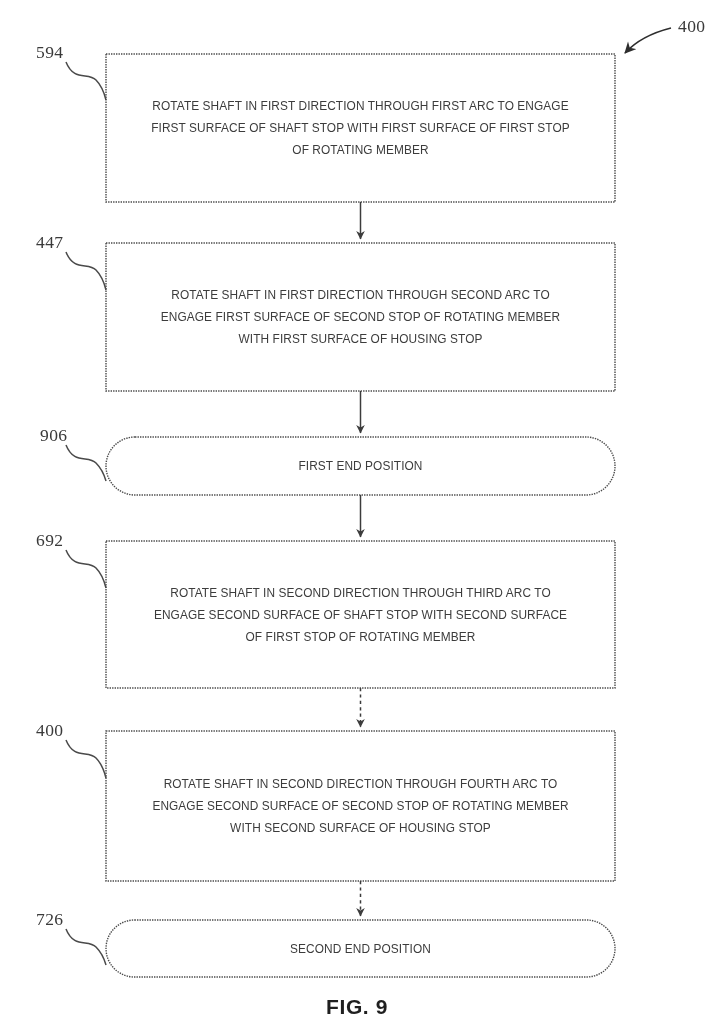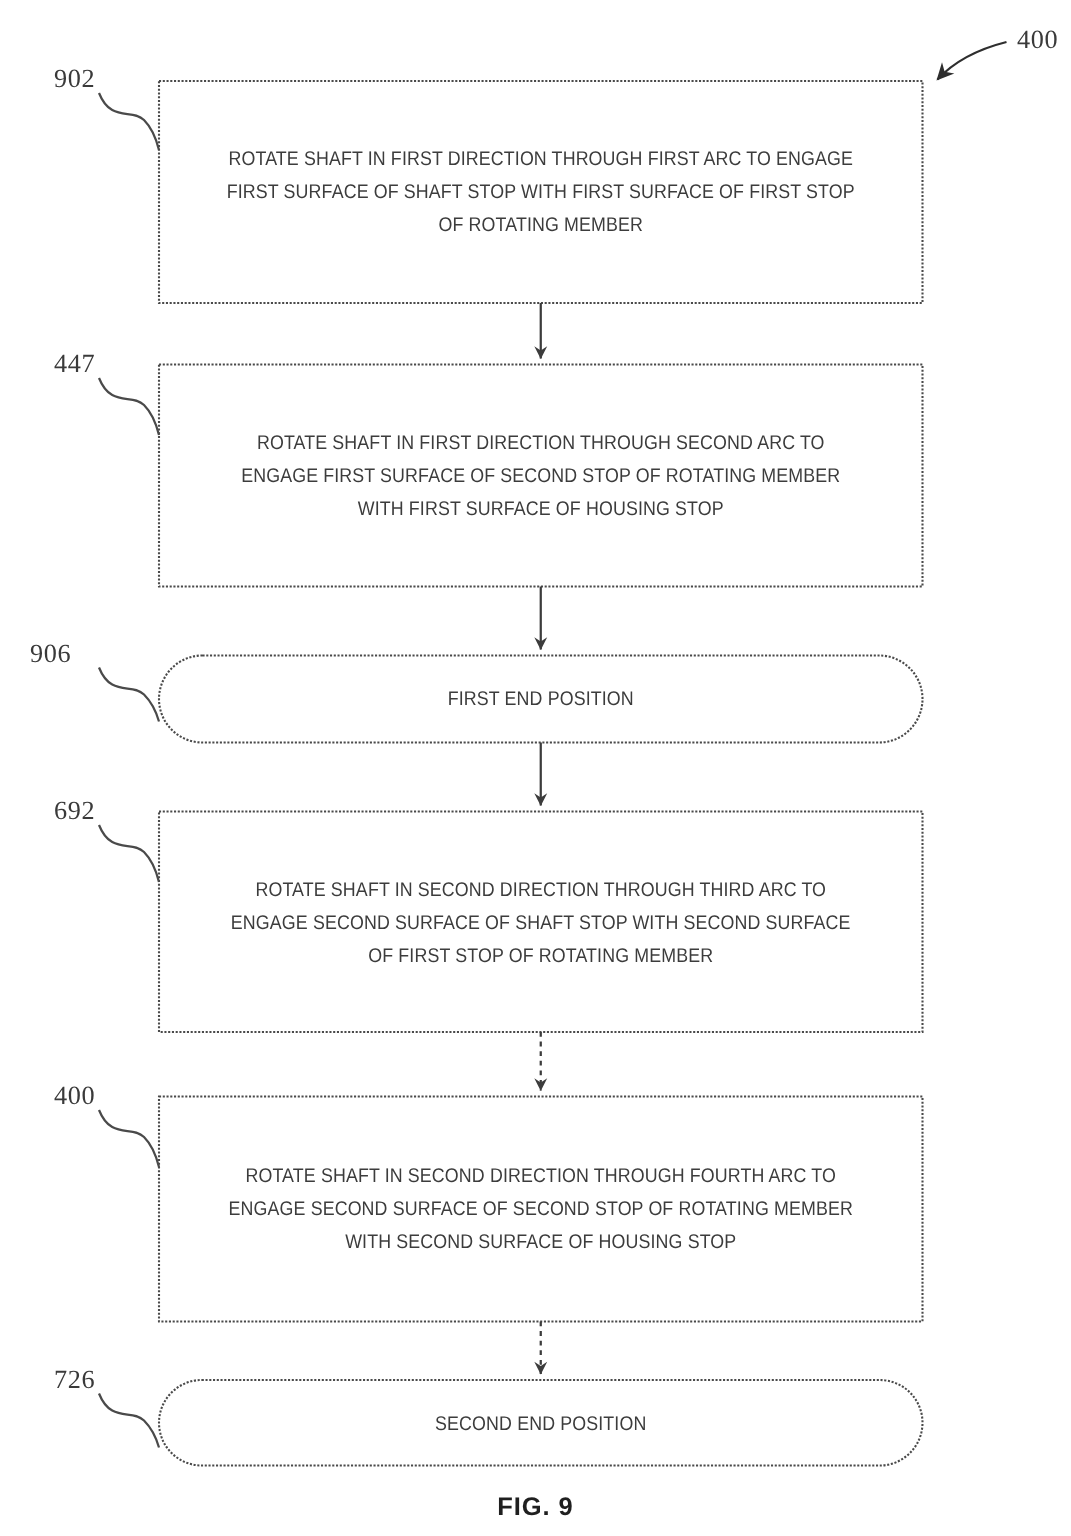--- a/index.html
+++ b/index.html
@@ -59,21 +59,21 @@
     letter-spacing: 0.4px;
   }
 
   .fig-caption {
     position: absolute;
     left: 0;
     width: 714px;
     text-align: center;
     font-family: "Liberation Sans", sans-serif;
     font-weight: bold;
-    font-size: 17px;
+    font-size: 21px;
     letter-spacing: 0.6px;
     color: #1f1f1f;
   }
 
   
   .n902 { left: 106px; top: 54px;  width: 509px; height: 148px; }
   .n904 { left: 106px; top: 243px; width: 509px; height: 148px; }
   .n906 { left: 106px; top: 437px; width: 509px; height: 58px;  }
   .n908 { left: 106px; top: 541px; width: 509px; height: 147px; }
   .n910 { left: 106px; top: 731px; width: 509px; height: 150px; }
@@ -124,23 +124,23 @@
 
     <path d="M66,445 C74,465 88,455 96,463 C101,468 104,474 106,481" fill="none" stroke="#4a4a4a" stroke-width="1.5"></path>
 
     <path d="M66,550 C74,570 88,560 96,568 C101,573 104,580 106,588" fill="none" stroke="#4a4a4a" stroke-width="1.5"></path>
 
     <path d="M66,740 C74,760 88,750 96,758 C101,763 104,770 106,778" fill="none" stroke="#4a4a4a" stroke-width="1.5"></path>
 
     <path d="M66,929 C74,949 88,939 96,947 C101,952 104,958 106,965" fill="none" stroke="#4a4a4a" stroke-width="1.5"></path>
   </svg>
 
-  <div class="ref-label" style="left:36px; top:42px;">902</div>
+  <div class="ref-label" style="left:36px; top:42px;">594</div>
   <div class="ref-label" style="left:36px; top:232px;">447</div>
-  <div class="ref-label" style="left:20px; top:425px;">906</div>
+  <div class="ref-label" style="left:40px; top:425px;">906</div>
   <div class="ref-label" style="left:36px; top:530px;">692</div>
   <div class="ref-label" style="left:36px; top:720px;">400</div>
   <div class="ref-label" style="left:36px; top:909px;">726</div>
 
   <div class="ref-label" style="left:678px; top:16px;">400</div>
 
   <div class="node-text n902">ROTATE SHAFT IN FIRST DIRECTION THROUGH FIRST ARC TO ENGAGE FIRST SURFACE OF SHAFT STOP WITH FIRST SURFACE OF FIRST STOP OF ROTATING MEMBER</div>
 
   <div class="node-text n904">ROTATE SHAFT IN FIRST DIRECTION THROUGH SECOND ARC TO ENGAGE FIRST SURFACE OF SECOND STOP OF ROTATING MEMBER WITH FIRST SURFACE OF HOUSING STOP</div>
 

